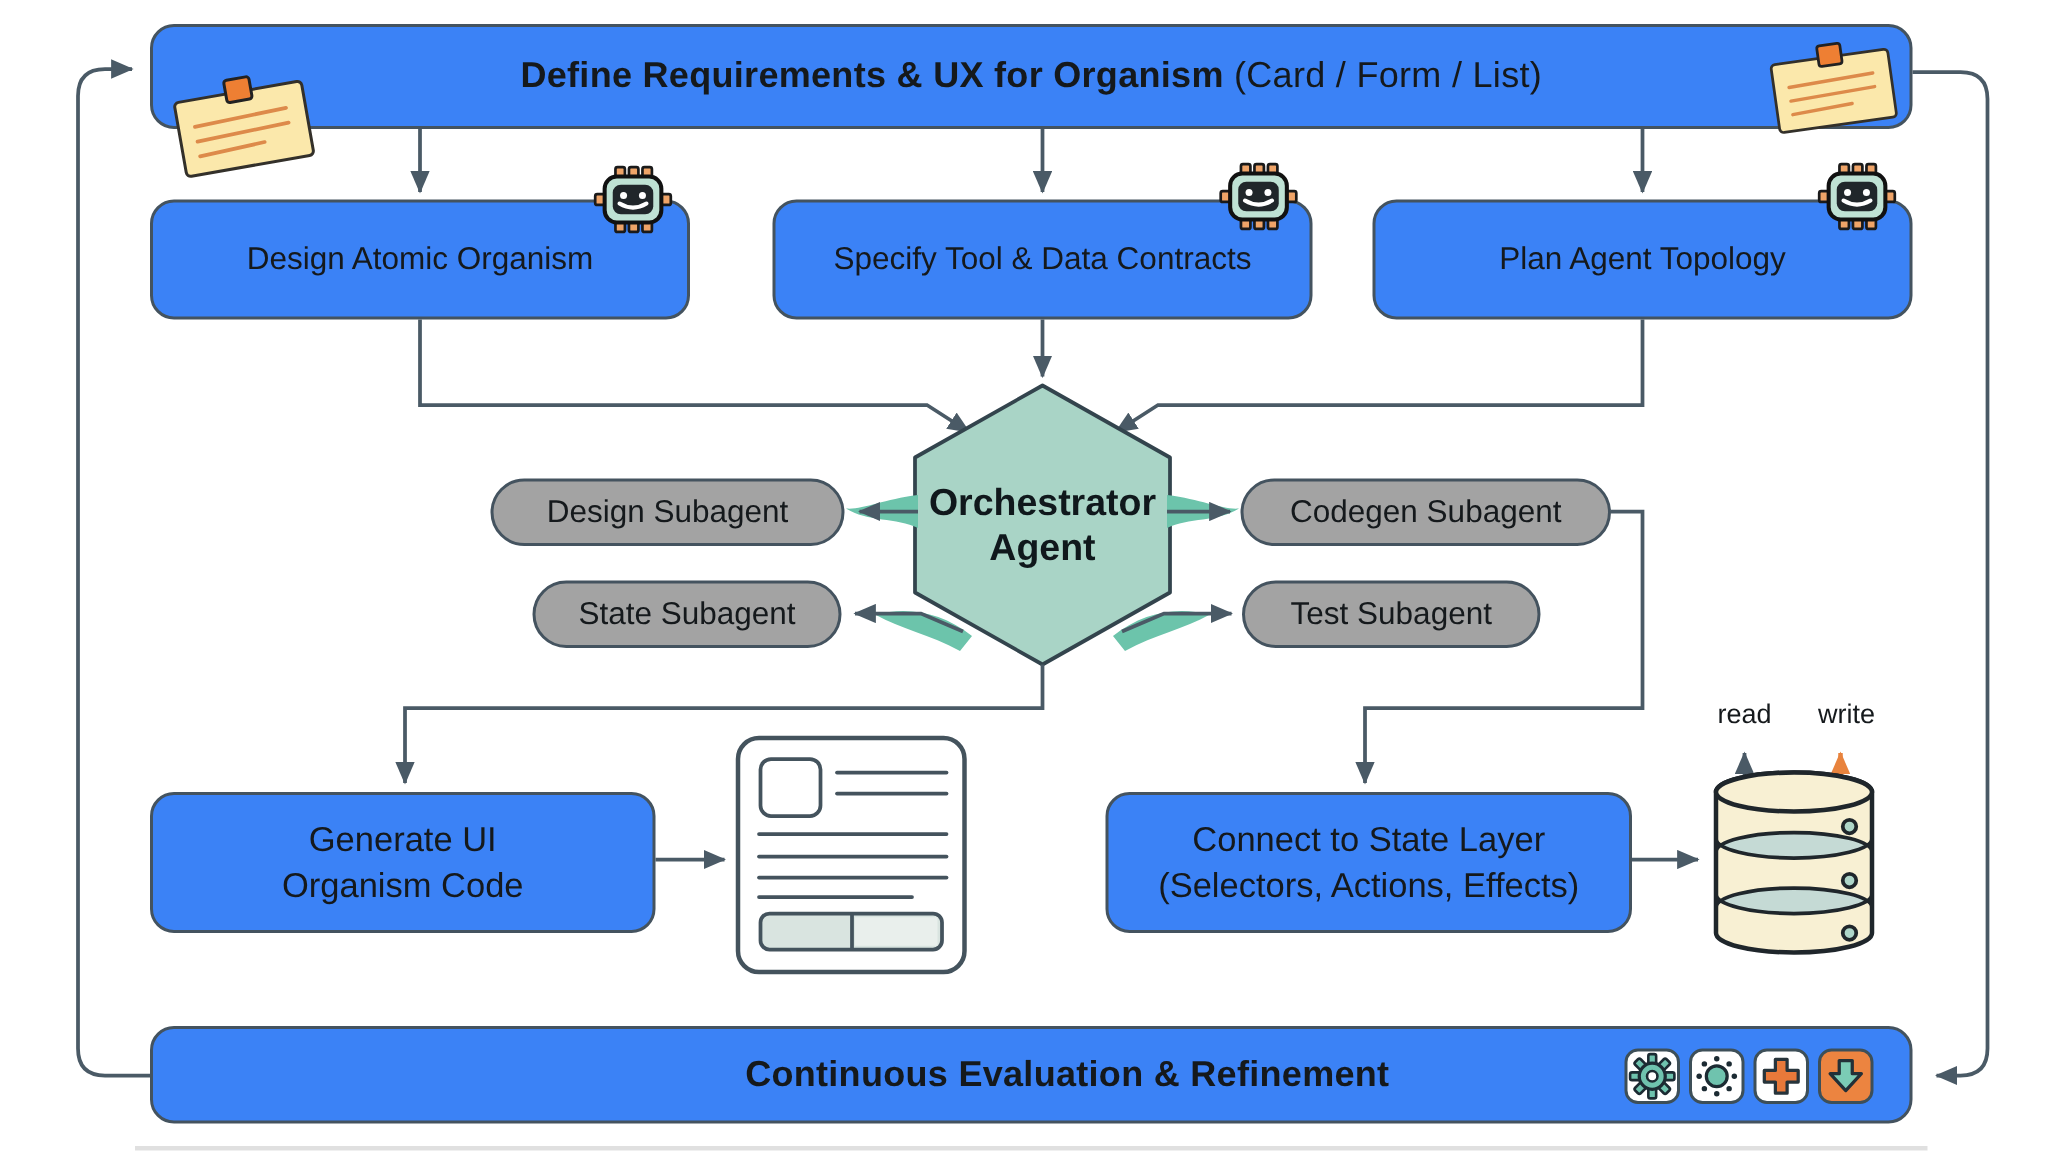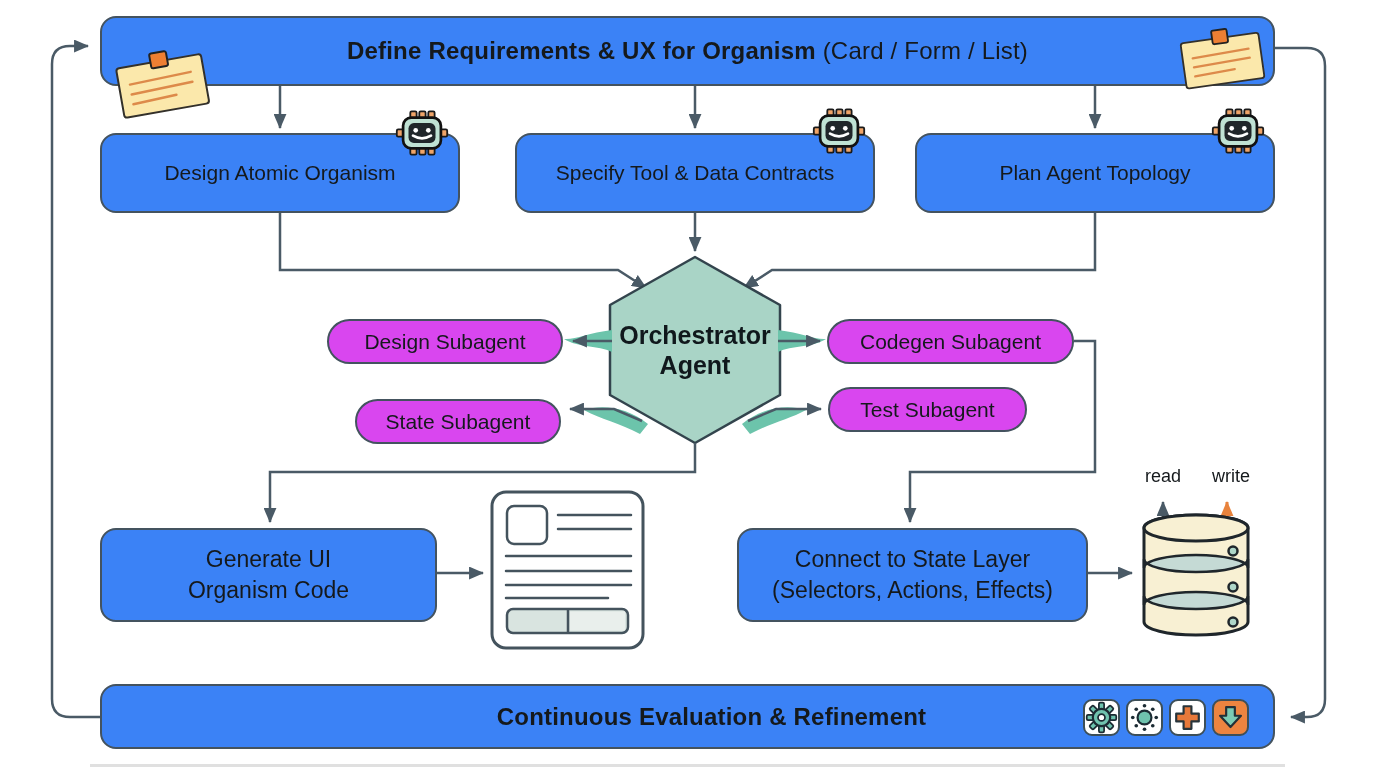--- a/index.html
+++ b/index.html
@@ -9,21 +9,21 @@
   }
   .abs{position:absolute;}
   .box{
     position:absolute;background:#3b82f6;border:2px solid #44535f;border-radius:16px;
     display:flex;align-items:center;justify-content:center;text-align:center;box-sizing:border-box;
   }
   .banner{font-size:24px;font-weight:700;letter-spacing:.2px;}
   .banner .suffix{font-weight:400;}
   .step-label{font-size:21px;font-weight:400;}
   .pill{
-    position:absolute;background:#d946ef;border:2px solid #44535f;border-radius:24px;
+    position:absolute;background:#a3a3a3;border:2px solid #44535f;border-radius:24px;
     display:flex;align-items:center;justify-content:center;font-size:21px;box-sizing:border-box;
   }
   .twoline{font-size:23px;line-height:31px;font-weight:400;}
   .hexlabel{
     position:absolute;left:612px;top:320px;width:166px;text-align:center;
     font-size:25px;line-height:30px;font-weight:700;color:#10181c;
   }
   .rw-label{position:absolute;font-size:18px;font-weight:500;color:#15191c;text-align:center;}
   .iconbtn{
     position:absolute;width:37px;height:37px;border:2px solid #3d4f58;border-radius:9px;
@@ -148,21 +148,21 @@
   </svg>
 
 <div class="hexlabel">
   <div>Orchestrator</div>
   <div>Agent</div>
 </div>
 
 <div class="pill" style="left:327px;top:319px;width:236px;height:45px;">
   <span>Design Subagent</span>
 </div>
-<div class="pill" style="left:355px;top:387px;width:206px;height:45px;margin-top:12px;">
+<div class="pill" style="left:355px;top:387px;width:206px;height:45px;">
   <span>State Subagent</span>
 </div>
 <div class="pill" style="left:827px;top:319px;width:247px;height:45px;">
   <span>Codegen Subagent</span>
 </div>
 <div class="pill" style="left:828px;top:387px;width:199px;height:45px;">
   <span>Test Subagent</span>
 </div>
 
 <div class="box twoline" style="left:100px;top:528px;width:337px;height:94px;">

